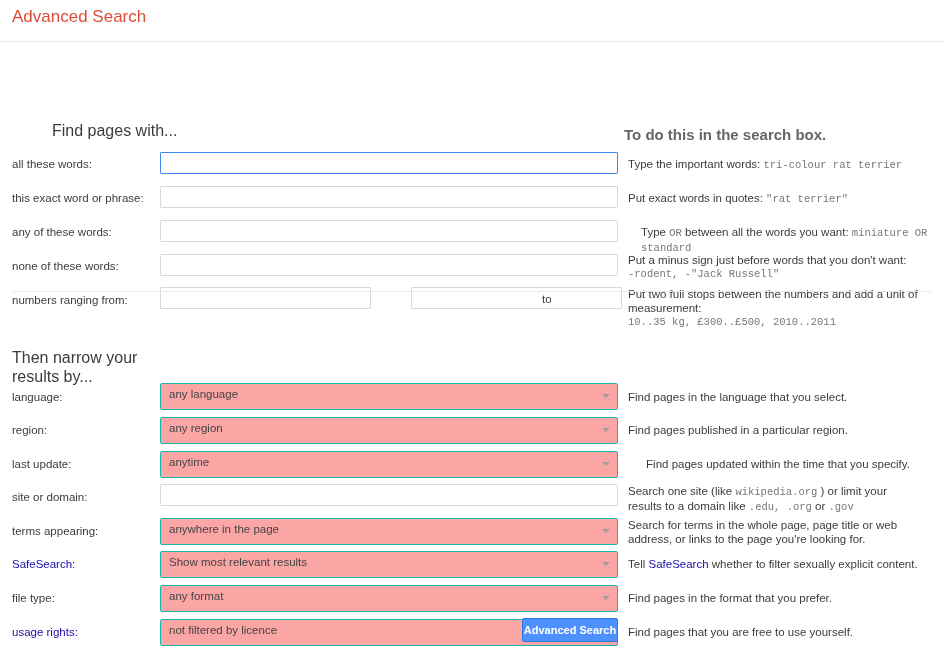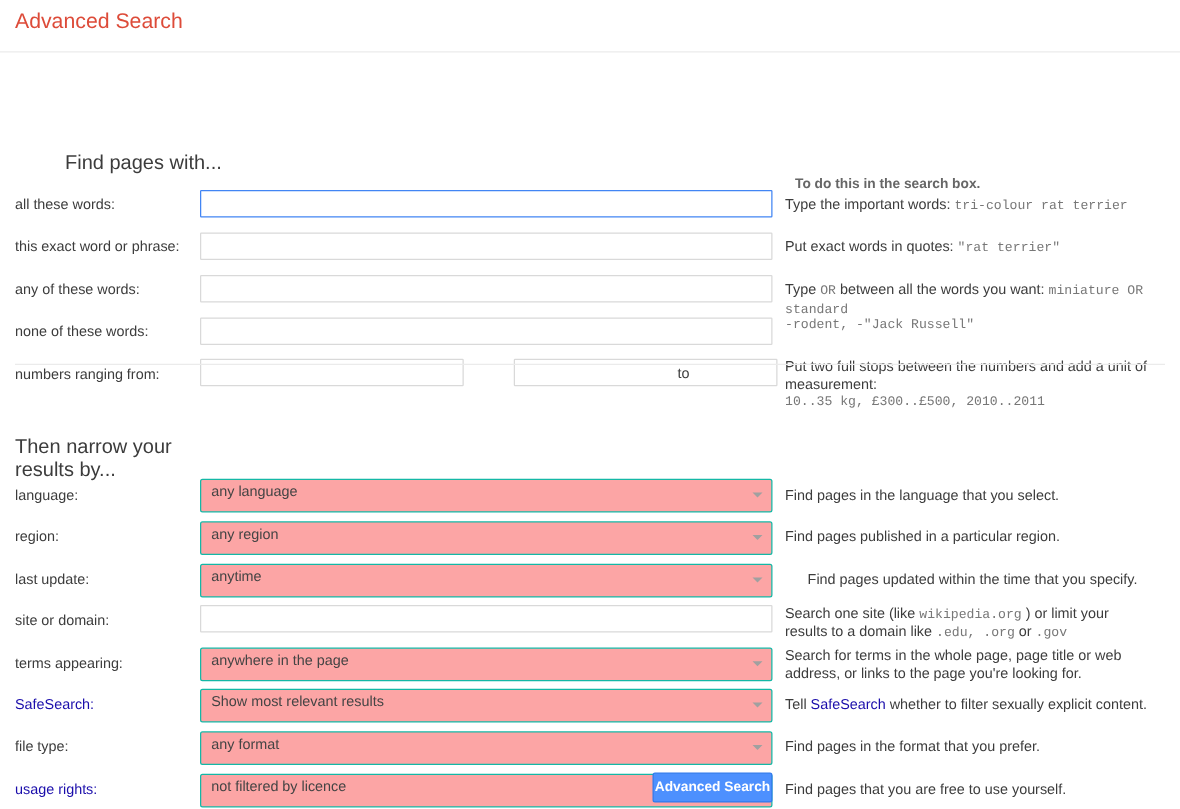--- a/index.html
+++ b/index.html
@@ -67,25 +67,25 @@
     left: 12px;
     font-size: 16px;
     color: #3c3c3c;
     line-height: 19px;
     font-weight: normal;
     margin: 0;
   }
   .hint-heading {
     position: absolute;
     left: 620px;
-    font-size: 11px;
+    font-size: 15px;
     font-weight: bold;
     color: #666666;
     line-height: 14px;
-    margin: 16px;
+    margin: 4px;
   }
 
   
   .txt {
     box-sizing: border-box;
     height: 22px;
     border: 1px solid #d9d9d9;
     background: #ffffff;
     font-family: "Liberation Sans", sans-serif;
     font-size: 12px;
@@ -204,34 +204,35 @@
       <span>Put exact words in quotes:</span>
       <span class="code">"rat terrier"</span>
     </div>
   </div>
 
   <div>
     <div class="col-label" style="top:183px;">any of these words:</div>
     <div class="col-field" style="top:178px;">
       <input class="txt wide" type="text" value="" style="">
     </div>
-    <div class="col-hint" style="top:183px;">
+    <div class="col-hint" style="top:183px;margin-left:13px;">
       <span>Type</span>
       <span class="code">OR</span>
       <span>between all the words you want:</span>
       <span class="code">miniature OR standard</span>
     </div>
   </div>
 
   <div>
     <div class="col-label" style="top:217px;">none of these words:</div>
     <div class="col-field" style="top:212px;">
       <input class="txt wide" type="text" value="" style="">
     </div>
     <div class="col-hint" style="top:211px;">
+      <div>Put a minus sign just before words that you don't want:</div>
       <div class="code">-rodent, -"Jack Russell"</div>
     </div>
   </div>
 
   <div>
     <div class="col-label" style="top:251px;">numbers ranging from:</div>
     <div class="col-field" style="top:245px;">
       <input class="txt half" type="text" value="" style="">
       <span class="to-word" style="top:5px;">to</span>
       <input class="txt half" type="text" style="margin-left: 36px;" value="">

